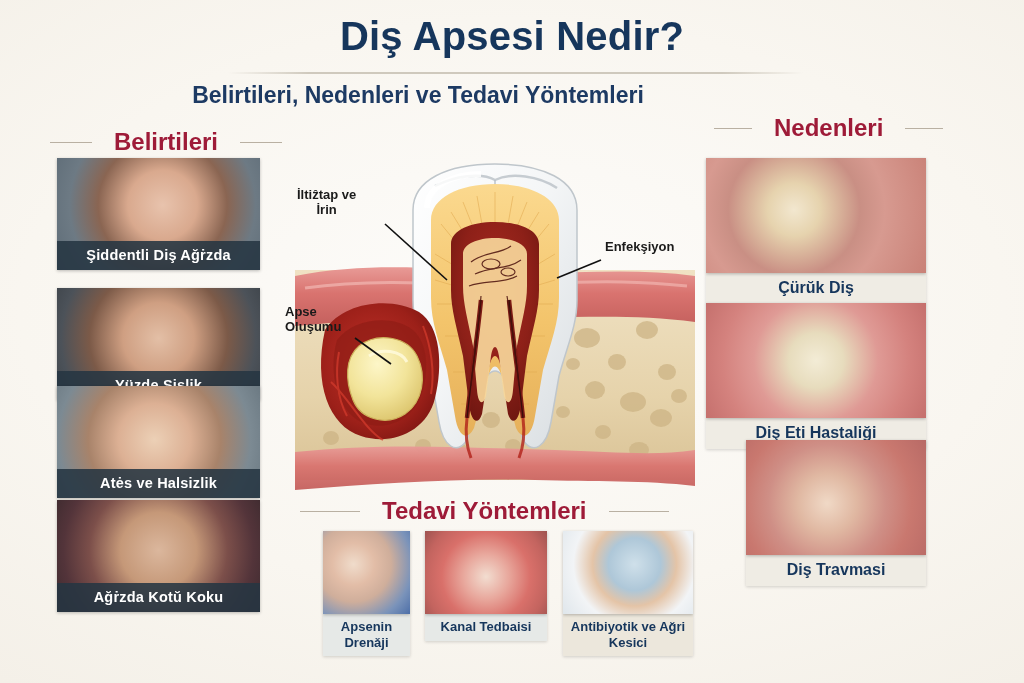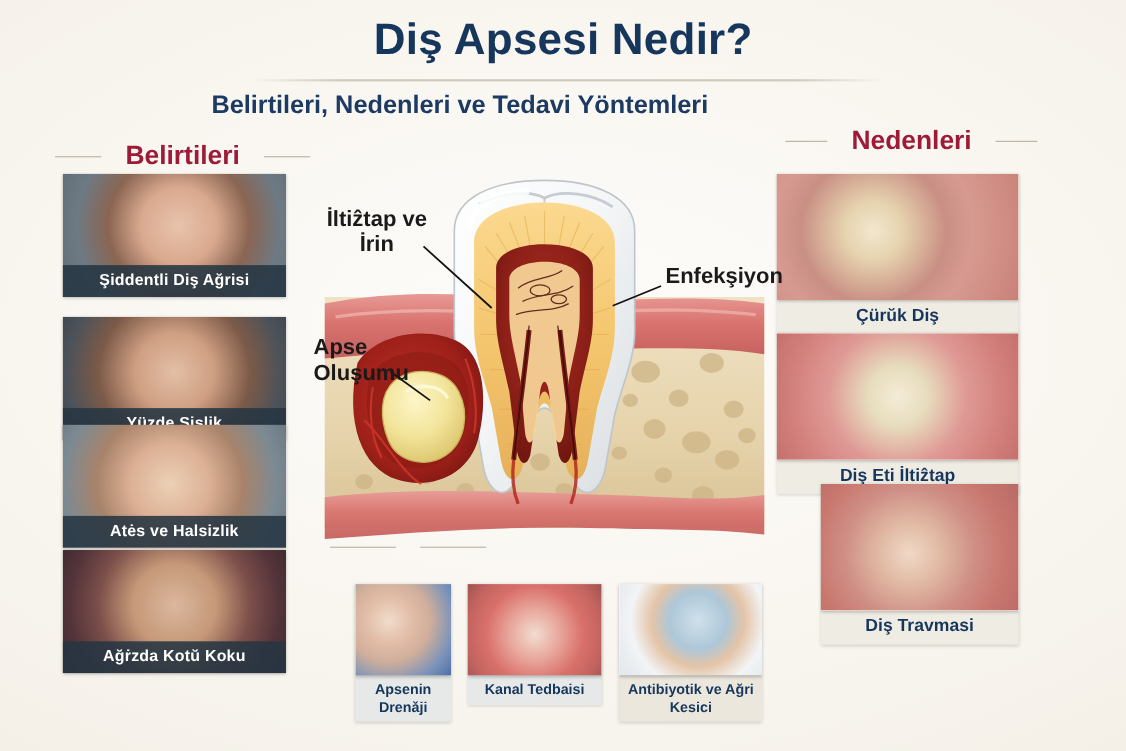--- a/index.html
+++ b/index.html
@@ -109,21 +109,21 @@
   }
   #tx-1 { left: 288px; padding-left: 35px; }
   #tx-2 { left: 425px; }
   #tx-3 { left: 563px; width: 130px; }
   #tx-3 .caption { background: #ece7dc; }
 
   
   #diagram { position: absolute; left: 295px; top: 150px; width: 400px; height: 350px; }
   .annot {
     position: absolute;
-    font-size: 20px; font-weight: bold; color: #1a1a1a;
+    font-size: 13px; font-weight: bold; color: #1a1a1a;
     line-height: 1.15; text-align: center; white-space: nowrap;
   }
   #annot-iltizap { left: 2px;   top: 38px; }
   #annot-apse    { left: -10px; top: 155px; text-align: left; }
   #annot-enfek   { left: 310px; top: 90px; }
   #diagram svg { position: absolute; left: 0; top: 0; }
 
   
   .ph-woman1 { background:
       radial-gradient(circle at 52% 42%, #e8c3ad 0%, #d9a98e 28%, #8a6552 52%, #6d7a84 75%, #5d6b76 100%); }
@@ -157,21 +157,21 @@
 
   <div class="section-head" id="head-belirtileri">
     <span class="rule"></span>
     <span>Belirtileri</span>
     <span class="rule"></span>
   </div>
 
   <div class="card sym-card" id="sym-1">
     <div class="photo">
       <div class="ph ph-woman1"></div>
-      <div class="caption">Şiddentli Diş Ağrisi</div>
+      <div class="caption">Şiddentli Diş Ağṙzda</div>
     </div>
   </div>
 
   <div class="card sym-card" id="sym-2">
     <div class="photo">
       <div class="ph ph-man-swell"></div>
       <div class="caption">Yüzde Şişlik</div>
     </div>
   </div>
 
@@ -199,32 +199,33 @@
     <div class="photo">
       <div class="ph ph-decay"></div>
     </div>
     <div class="caption">Çürŭk Diş</div>
   </div>
 
   <div class="card cause-card" id="cause-2">
     <div class="photo">
       <div class="ph ph-gum"></div>
     </div>
-    <div class="caption">Diş Eti İltiẑtap</div>
+    <div class="caption">Diş Eti Hastaliği</div>
   </div>
 
   <div class="card cause-card" id="cause-3">
     <div class="photo">
       <div class="ph ph-trauma"></div>
     </div>
     <div class="caption">Diş Travmasi</div>
   </div>
 
   <div class="section-head" id="head-tedavi">
     <span class="rule"></span>
+    <span>Tedavi Yöntemleri</span>
     <span class="rule"></span>
   </div>
 
   <div class="card tx-card" id="tx-1">
     <div class="photo">
       <div class="ph ph-drain"></div>
     </div>
     <div class="caption">Apsenin Drenǎji</div>
   </div>
 

